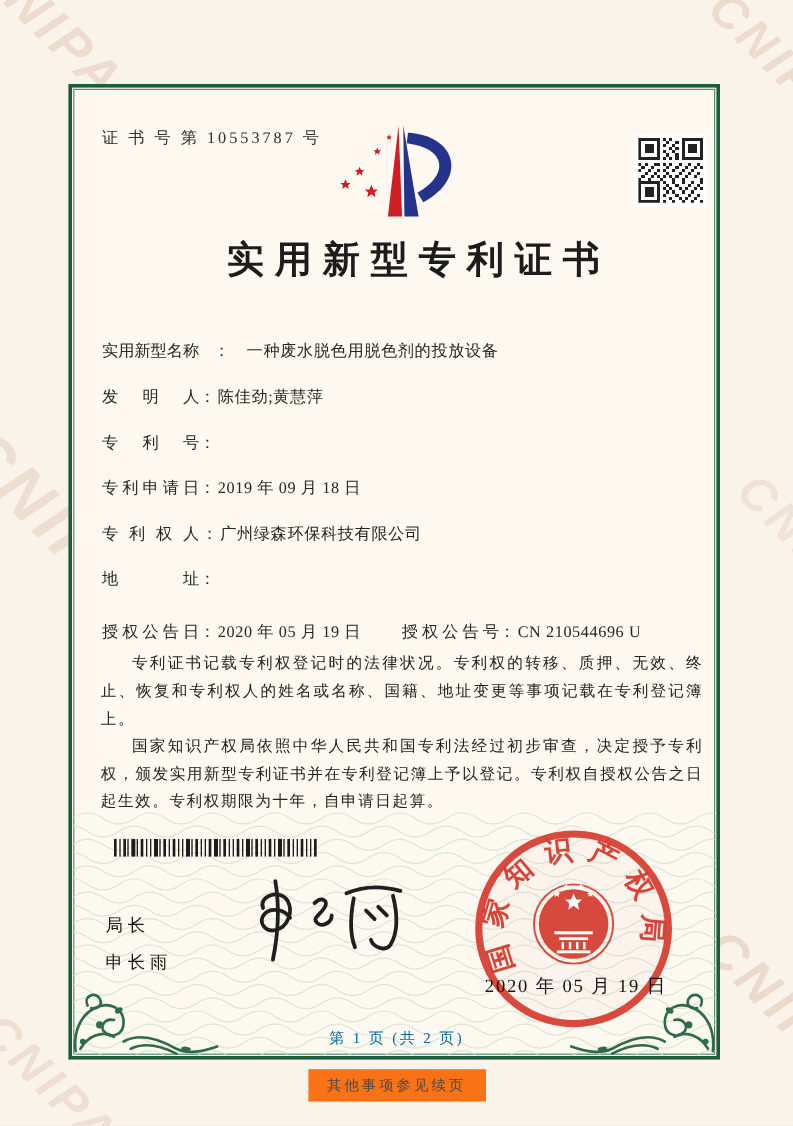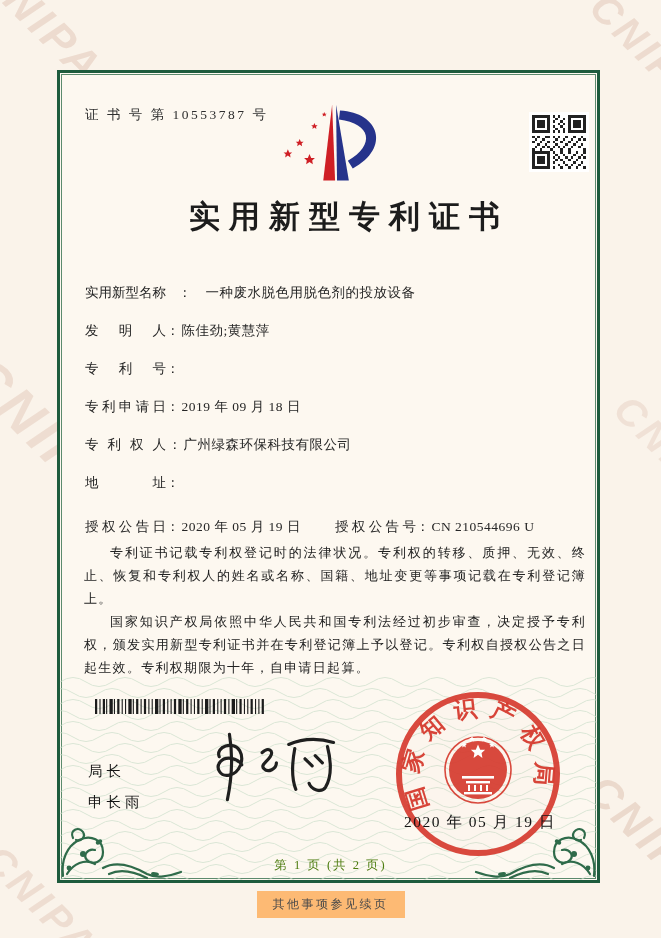--- a/index.html
+++ b/index.html
@@ -67,25 +67,25 @@
     position:absolute; left:404px; top:812px; font-size:15.5px; letter-spacing:1.5px;
     color:#141414; z-index:5; white-space:nowrap;
   }
   .director{position:absolute; left:88px; top:746px; z-index:4;
     font-family:"Liberation Sans","DejaVu Sans",sans-serif; font-size:14.5px;
     letter-spacing:4px; color:#151515;margin-top:16px;}
   .director div{margin-bottom:12px;}
   .signature{position:absolute; left:198px; top:722px; width:165px; height:97px; z-index:4;}
   .page-foot{
     position:absolute; left:0; top:857px; width:100%; text-align:center;
-    font-size:12.5px; letter-spacing:2px; color:#4d7c0f; z-index:4;
+    font-size:12.5px; letter-spacing:2px; color:#0369a1; z-index:4;
   }
   .cont-note{
     position:absolute; left:50%; top:891px; transform:translateX(-50%);
-    background:#fdba74; padding:5px 16px; font-size:12px; letter-spacing:2.5px;
+    background:#f97316; padding:5px 16px; font-size:12px; letter-spacing:2.5px;
     color:#4a4a4a; z-index:4; white-space:nowrap;
   }
 </style>
 </head>
 <body>
 
 <div class="page">
 
   <div class="wm wm1">CNIPA</div>
   <div class="wm wm2">CNIPA</div>

